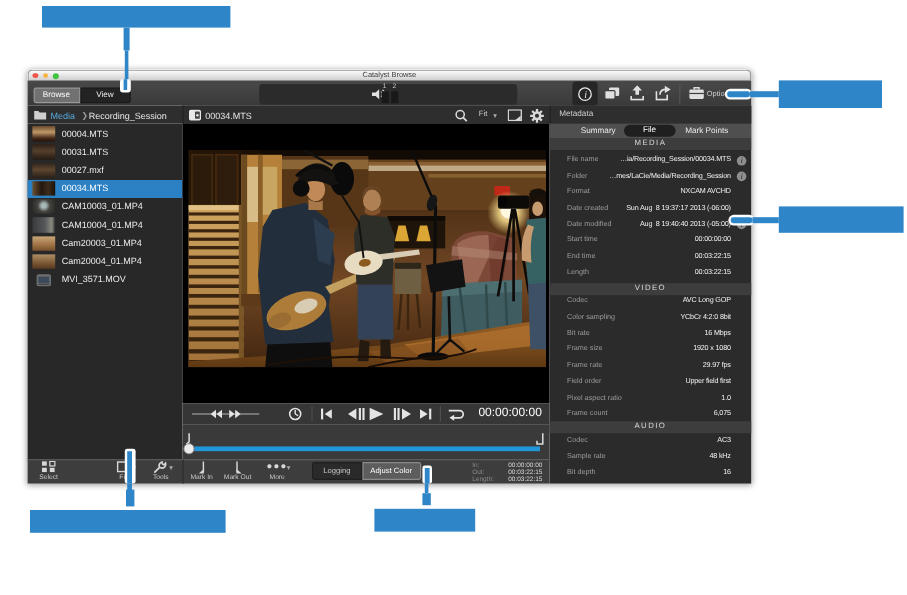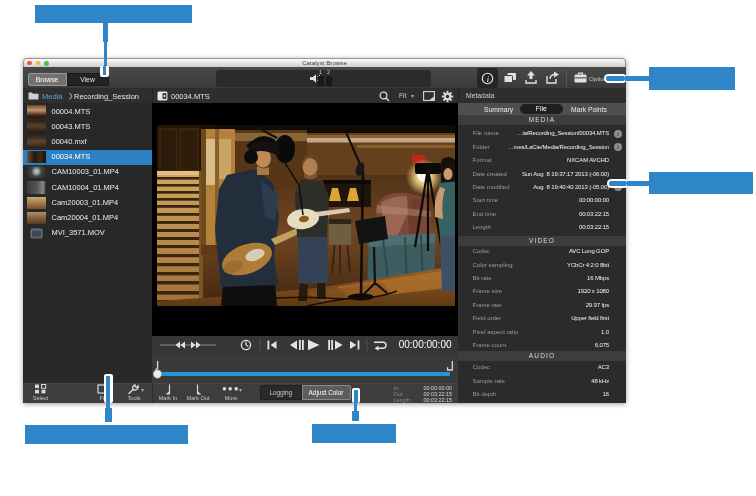--- a/index.html
+++ b/index.html
@@ -106,23 +106,23 @@
     </g>
     <circle cx="6.5" cy="6.5" r="3.7" fill="#d8d8d8"></circle>
     <circle cx="6.5" cy="6.5" r="1.7" fill="#2e2e2e"></circle>
   </svg>
 
   <div class="abs" style="left:0; top:45px; width:129px; height:280px; background:#282828;"></div>
   <div class="abs" style="left:0; top:91.6px; width:129px; height:15.2px; background:#2c80c4;"></div>
   <div class="abs" style="left:4px; top:47px; width:18.5px; height:12.5px; background:linear-gradient(180deg,#6a4a2c,#c09868 40%,#44281a 78%,#241408);"></div>
   <div class="txt" style="left:28.5px; top:48.5px; font-size:7.5px; color:#ececec;">00004.MTS</div>
   <div class="abs" style="left:4px; top:62.2px; width:18.5px; height:12.5px; background:linear-gradient(180deg,#2c2018,#56402c 45%,#241a12);"></div>
-  <div class="txt" style="left:28.5px; top:63.7px; font-size:7.5px; color:#ececec;">00043.MTS</div>
+  <div class="txt" style="left:28.5px; top:63.7px; font-size:7.5px; color:#ececec;">00031.MTS</div>
   <div class="abs" style="left:4px; top:77.6px; width:18.5px; height:12.5px; background:linear-gradient(180deg,#32261c,#5e4630 45%,#2a2016);"></div>
-  <div class="txt" style="left:28.5px; top:79.1px; font-size:7.5px; color:#ececec;">00040.mxf</div>
+  <div class="txt" style="left:28.5px; top:79.1px; font-size:7.5px; color:#ececec;">00027.mxf</div>
   <div class="abs" style="left:4px; top:92.8px; width:18.5px; height:12.5px; background:linear-gradient(90deg,#6a5030,#241810 40%,#3c2c1a 70%,#1a1208);"></div>
   <div class="txt" style="left:28.5px; top:94.2px; font-size:7.5px; color:#fff;">00034.MTS</div>
   <div class="abs" style="left:4px; top:107.9px; width:18.5px; height:12.5px; background:radial-gradient(circle at 50% 45%, #a8b8b8 0 16%, #42423e 45%, #242420);"></div>
   <div class="txt" style="left:28.5px; top:109.3px; font-size:7.5px; color:#ececec;">CAM10003_01.MP4</div>
   <div class="abs" style="left:4px; top:123.1px; width:18.5px; height:12.5px; background:linear-gradient(90deg,#3a3a3c,#55585a 55%,#8a8a80 85%,#2e2e2e);"></div>
   <div class="txt" style="left:28.5px; top:124.5px; font-size:7.5px; color:#ececec;">CAM10004_01.MP4</div>
   <div class="abs" style="left:4px; top:138.6px; width:18.5px; height:12.5px; background:linear-gradient(180deg,#c8a678,#a07244 60%,#744e2c);"></div>
   <div class="txt" style="left:28.5px; top:140px; font-size:7.5px; color:#ececec;">Cam20003_01.MP4</div>
   <div class="abs" style="left:4px; top:153.8px; width:18.5px; height:12.5px; background:linear-gradient(180deg,#b09066,#84603a 50%,#57381e);"></div>
   <div class="txt" style="left:28.5px; top:155.2px; font-size:7.5px; color:#ececec;">Cam20004_01.MP4</div>

